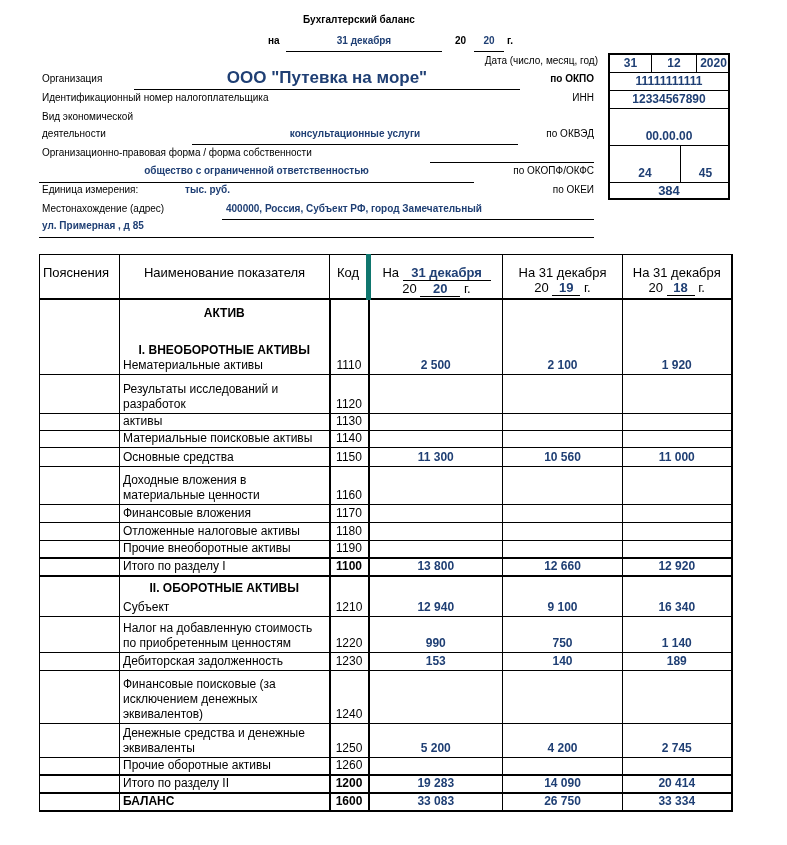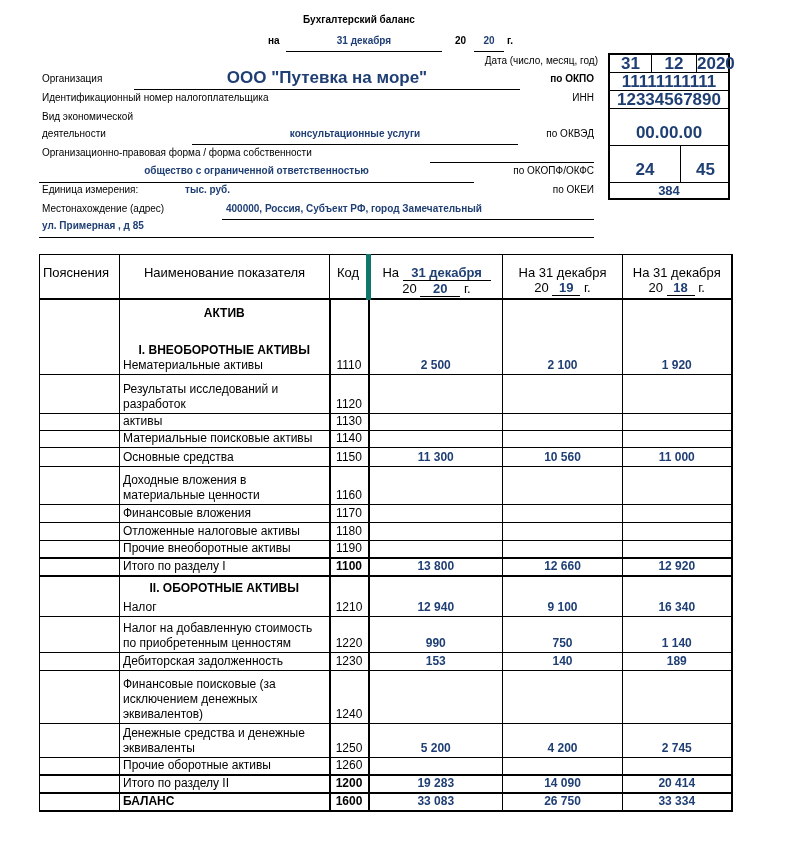--- a/index.html
+++ b/index.html
@@ -5,21 +5,21 @@
   html, body { margin: 0; padding: 0; background: #ffffff; }
   body { width: 787px; height: 845px; position: relative; font-family: "Liberation Sans", sans-serif; color: #000; overflow: hidden; }
   .abs { position: absolute; white-space: nowrap; }
   .blue { color: #1f3f74; font-weight: bold; }
   .bold { font-weight: bold; }
   .uline { position: absolute; border-bottom: 1px solid #000; height: 0; }
   .t14 { font-size: 10px; }
 
   
   .codebox { position: absolute; left: 608px; top: 53px; width: 122px; height: 147px; border: 2px solid #000; box-sizing: border-box; }
-  .cb-row { position: absolute; left: 0; right: 0; border-bottom: 1px solid #000; font-size: 17px; font-weight: bold; color: #1f3f74; }
+  .cb-row { position: absolute; left: 0; right: 0; border-bottom: 1px solid #000; font-size: 12px; font-weight: bold; color: #1f3f74; }
   .cb-cell { position: absolute; top: 0; bottom: 0; text-align: center; }
 
   
   table.bal { position: absolute; left: 39px; top: 254px; border-collapse: collapse; table-layout: fixed; width: 692px; font-size: 12px; }
   table.bal td { border: 1px solid #000; padding: 0 3px 1px 3px; vertical-align: bottom; line-height: 15px; }
   table.bal thead td { vertical-align: top; font-size: 13px; padding-top: 10px; }
   table.bal td.code { text-align: center; border-left: 2px solid #000; border-right: 2px solid #000; }
   table.bal td.val { text-align: center; color: #1f3f74; font-weight: bold; font-size: 12px; }
   table.bal tr.thick-top td { border-top: 2px solid #000; }
   table.bal tr.total td.code, table.bal tr.total td.name.bold { font-weight: bold; }
@@ -208,21 +208,21 @@
       <td class="code">1100</td>
       <td class="val">13 800</td>
       <td class="val">12 660</td>
       <td class="val lastcol">12 920</td>
     </tr>
 
     <tr class="thick-top" style="height:40px;">
       <td></td>
       <td>
         <span class="sec-head" style="margin-bottom:4px;">II. ОБОРОТНЫЕ АКТИВЫ</span>
-        <span>Налог</span>
+        <span>Субъект</span>
       </td>
       <td class="code">1210</td>
       <td class="val">12 940</td>
       <td class="val">9 100</td>
       <td class="val lastcol">16 340</td>
     </tr>
     <tr style="height:36px;">
       <td></td>
       <td class="name">Налог на добавленную стоимость по приобретенным ценностям</td>
       <td class="code">1220</td>

